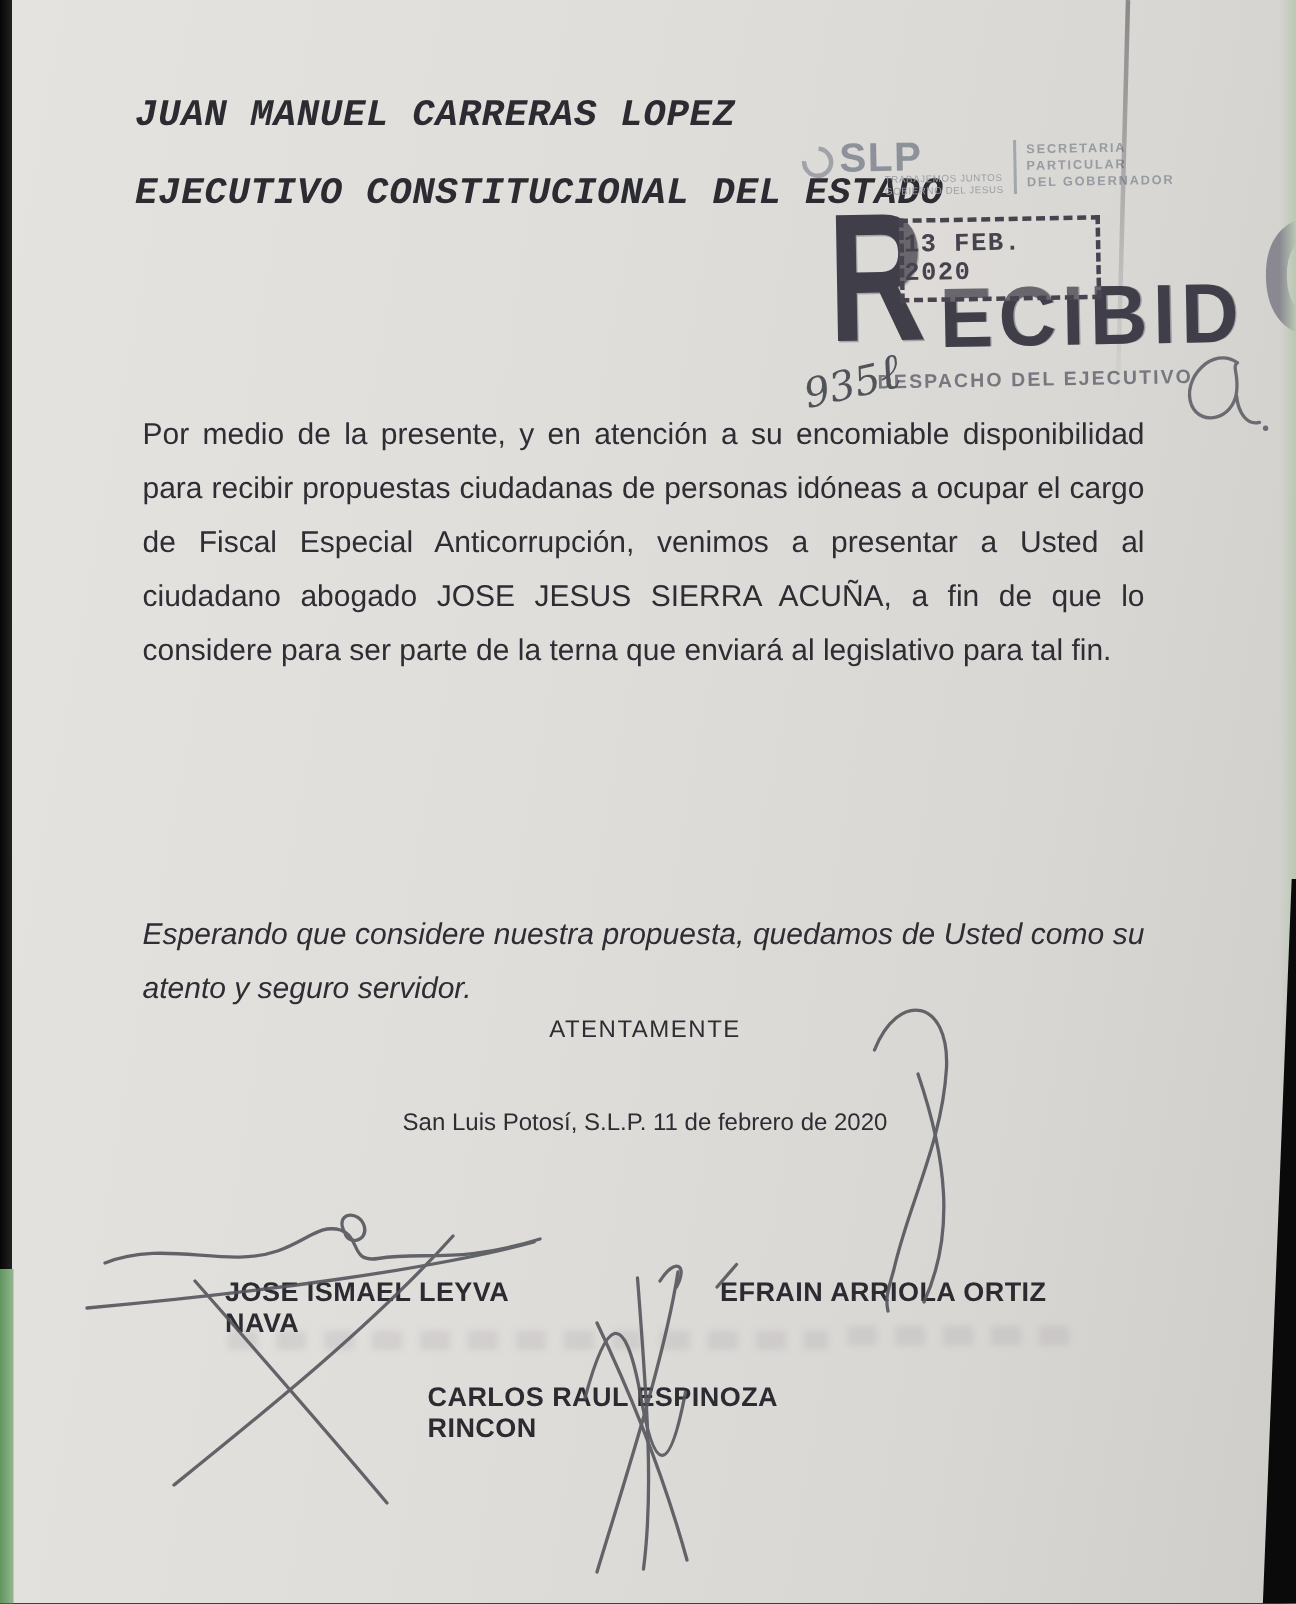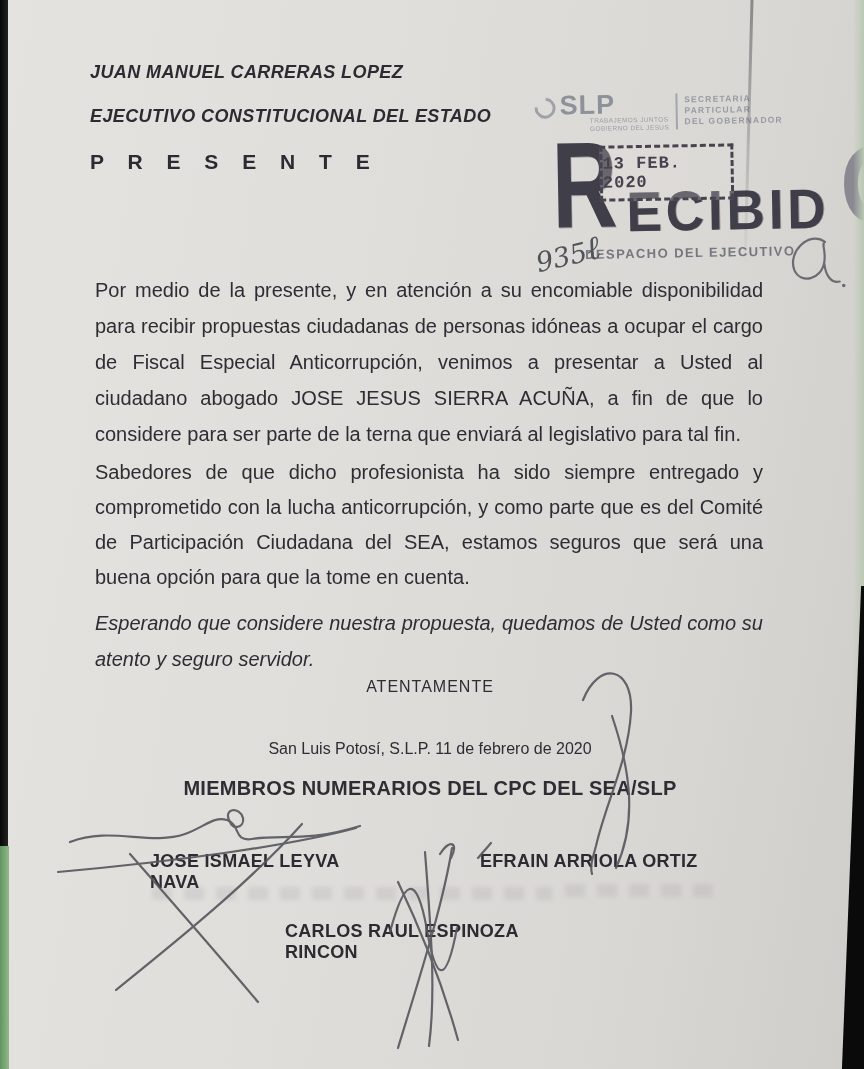--- a/index.html
+++ b/index.html
@@ -14,21 +14,21 @@
        background:linear-gradient(to right,#5f955f,#93b78d);}
   .edge-right-green{position:absolute;right:0;top:0;width:11px;height:1069px;
        background:linear-gradient(to left,#bac8b3,rgba(186,200,179,0));}
   .edge-right-black{position:absolute;right:0;top:586px;width:24px;height:483px;
        background:#0a0a0a;clip-path:polygon(88% 0,100% 0,100% 100%,8% 100%);}
   .crease{position:absolute;left:747px;top:0;width:3px;height:268px;
        background:linear-gradient(to bottom,rgba(58,56,60,.5),rgba(58,56,60,0));
        transform:rotate(1.5deg);}
   
   .recipient{position:absolute;left:90px;top:62px;color:#2c2b31;}
-  .r-line1,.r-line2{font-size:18px;font-weight:700;font-style:italic;letter-spacing:.4px;}
+  .r-line1,.r-line2{font-size:25px;font-weight:700;font-style:italic;letter-spacing:.4px;font-family:Liberation Mono, monospace;}
   .r-line2{margin-top:23px;}
   .r-line3{margin-top:23px;font-size:21px;font-weight:700;letter-spacing:9px;}
   
   .stamp{position:absolute;left:534px;top:92px;width:330px;height:190px;
        transform:rotate(-1deg);color:#8d919a;}
   .slp-row{display:flex;align-items:flex-start;}
   .slp-swirl{width:15px;height:15px;border:3.5px solid #90949b;border-radius:50%;
        border-top-color:transparent;transform:rotate(-40deg);margin:3px 4px 0 2px;opacity:.8;}
   .slp-block{display:flex;flex-direction:column;}
   .slp-text{font-size:27px;font-weight:700;line-height:23px;letter-spacing:1px;color:#8d919a;}
@@ -82,21 +82,20 @@
   .smudge-2{left:565px;top:884px;width:150px;}
 </style>
 </head>
 <body>
 
 <div class="paper">
 
   <div class="recipient">
     <div class="r-line1">JUAN MANUEL CARRERAS LOPEZ</div>
     <div class="r-line2">EJECUTIVO CONSTITUCIONAL DEL ESTADO</div>
-    <div class="r-line3">P R E S E N T E</div>
   </div>
 
   <div class="stamp">
     <div class="slp-row">
       <div class="slp-swirl"></div>
       <div class="slp-block">
         <div class="slp-text">SLP</div>
         <div class="slp-tagline">TRABAJEMOS JUNTOS</div>
         <div class="slp-tagline">GOBIERNO DEL JESUS</div>
       </div>
@@ -117,26 +116,24 @@
     </div>
     <div class="despacho">DESPACHO DEL EJECUTIVO</div>
     <div class="folio"><span>935</span><span class="folio-flourish">ℓ</span></div>
     <svg class="rubric-svg" width="70" height="62" viewBox="0 0 70 62">
       <path d="M46 10 C30 -2 8 20 15 38 C21 52 42 48 45 30 C47 18 42 12 46 10 M45 32 C46 44 52 52 60 50" fill="none" stroke="#6b6c72" stroke-width="2.2" stroke-linecap="round"></path>
       <circle cx="64" cy="54" r="1.8" fill="#6b6c72"></circle>
     </svg>
   </div>
 
   <div class="para p1"><span>Por medio de la presente, y en atención a su encomiable disponibilidad para recibir propuestas ciudadanas de personas idóneas a ocupar el cargo de Fiscal Especial Anticorrupción, venimos a presentar a Usted al ciudadano abogado </span><span class="bold-name">JOSE JESUS SIERRA ACUÑA</span><span>, a fin de que lo considere para ser parte de la terna que enviará al legislativo para tal fin.</span></div>
-  <div class="para p2">Sabedores de que dicho profesionista ha sido siempre entregado y comprometido con la lucha anticorrupción, y como parte que es del Comité de Participación Ciudadana del SEA, estamos seguros que será una buena opción para que la tome en cuenta.</div>
   <div class="para p3">Esperando que considere nuestra propuesta, quedamos de Usted como su atento y seguro servidor.</div>
 
   <div class="center-line atentamente">ATENTAMENTE</div>
   <div class="center-line place-date">San Luis Potosí, S.L.P. 11 de febrero de 2020</div>
-  <div class="center-line members">MIEMBROS NUMERARIOS DEL CPC DEL SEA/SLP</div>
 
   <div class="signer signer-1">JOSE ISMAEL LEYVA NAVA</div>
   <div class="signer signer-2">EFRAIN ARRIOLA ORTIZ</div>
   <div class="signer signer-3">CARLOS RAUL ESPINOZA RINCON</div>
 
   <div class="smudge smudge-1"></div>
   <div class="smudge smudge-2"></div>
 
   <svg class="sig-overlay" width="864" height="1069" viewBox="0 0 864 1069">
     <g fill="none" stroke="#55565c" stroke-width="2.2" stroke-linecap="round" opacity="0.9">

